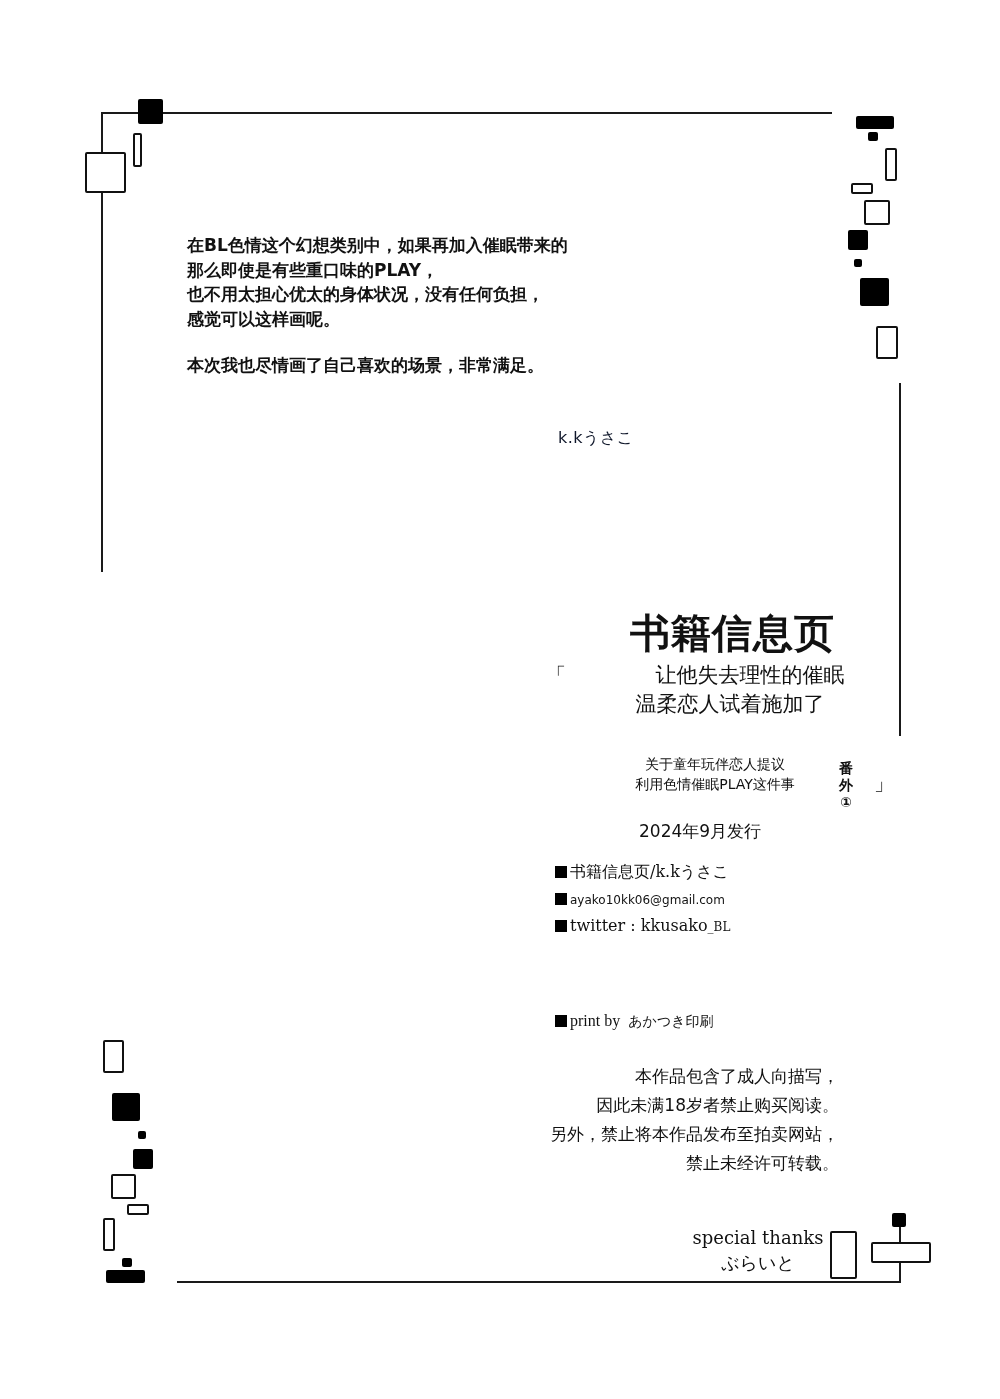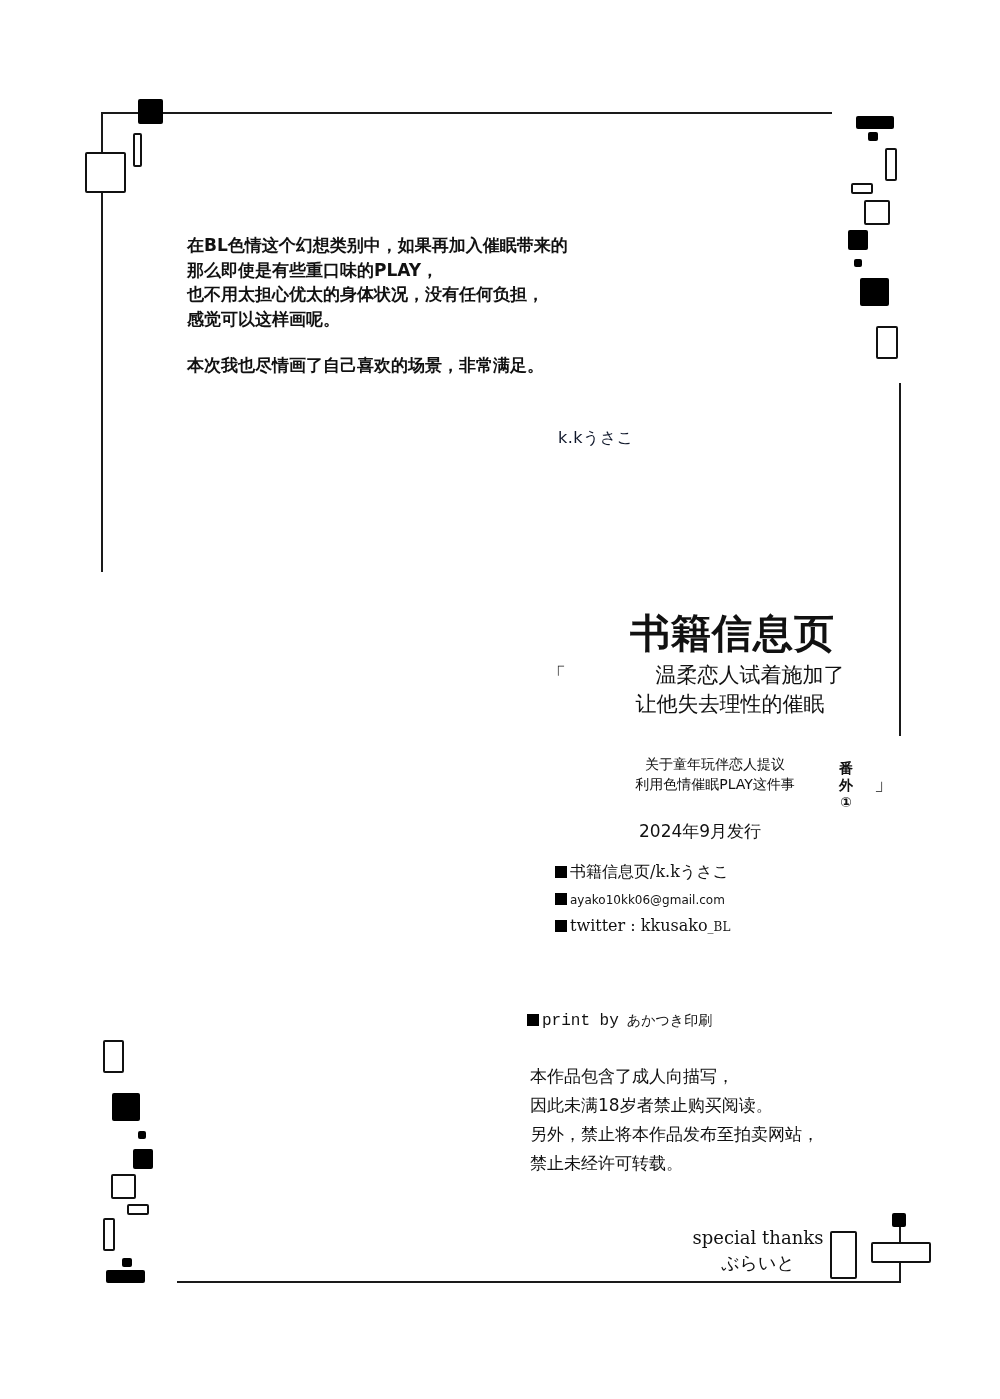--- a/index.html
+++ b/index.html
@@ -21,25 +21,25 @@
     .main-title div:first-child { padding-left: 40px; }
     .sub-title { position: absolute; left: 610px; top: 754px; width: 210px; text-align: center; font-size: 14px; line-height: 20px; }
     .bangai { position: absolute; left: 837px; top: 760px; width: 18px; font-size: 14px; line-height: 17px; text-align: center; font-weight: bold; }
     .release { position: absolute; left: 639px; top: 820px; font-size: 17px; }
 
     .credits { position: absolute; left: 555px; top: 860px; font-family: "DejaVu Serif", serif; font-size: 16px; }
     .credits .row { height: 27px; line-height: 24px; white-space: nowrap; }
     .credits .bullet { display: inline-block; width: 12px; height: 12px; background: #000; margin-right: 3px; vertical-align: -1px; }
     .credits .email { font-family: "DejaVu Sans", sans-serif; font-size: 12px; }
     .credits .small-bl { font-size: 12px; }
-    .print { position: absolute; left: 527px; top: 1012px; font-family: Liberation Mono, monospace; font-size: 16px; white-space: nowrap; text-align: right; }
+    .print { position: absolute; left: 555px; top: 1012px; font-family: Liberation Serif, serif; font-size: 16px; white-space: nowrap; text-align: right; }
     .print .bullet { display: inline-block; width: 12px; height: 12px; background: #000; margin-right: 3px; vertical-align: -1px; }
     .print .printer { margin-left: 8px; font-size: 14px; }
 
-    .notice { position: absolute; left: 530px; top: 1062px; font-size: 17px; line-height: 29px; }
+    .notice { position: absolute; left: 550px; top: 1062px; font-size: 17px; line-height: 29px; text-align: right; }
     .notice p { margin: 0; }
 
     .thanks { position: absolute; left: 690px; top: 1225px; width: 136px; text-align: center; font-family: "DejaVu Serif", serif; font-size: 18px; line-height: 25px; }
   </style>
 </head>
 <body>
 
 <div class="line-h" style="left:102px; top:112px; width:730px;"></div>
 <div class="line-v" style="left:101px; top:112px; height:460px;"></div>
 <div class="sq-f" style="left:138px; top:99px; width:25px; height:25px;"></div>
@@ -63,22 +63,22 @@
   <p>也不用太担心优太的身体状况，没有任何负担，</p>
   <p>感觉可以这样画呢。</p>
   <div class="gap"></div>
   <p>本次我也尽情画了自己喜欢的场景，非常满足。</p>
 </div>
 <div class="sig">k.kうさこ</div>
 
 <div class="info-title">书籍信息页</div>
 <div class="bracket-open">「</div>
 <div class="main-title">
+  <div>让他失去理性的催眠</div>
   <div>温柔恋人试着施加了</div>
-  <div>让他失去理性的催眠</div>
 </div>
 <div class="sub-title">
   <div>关于童年玩伴恋人提议</div>
   <div>利用色情催眠PLAY这件事</div>
 </div>
 <div class="bangai">
   <div>番</div>
   <div>外</div>
   <div>①</div>
 </div>

